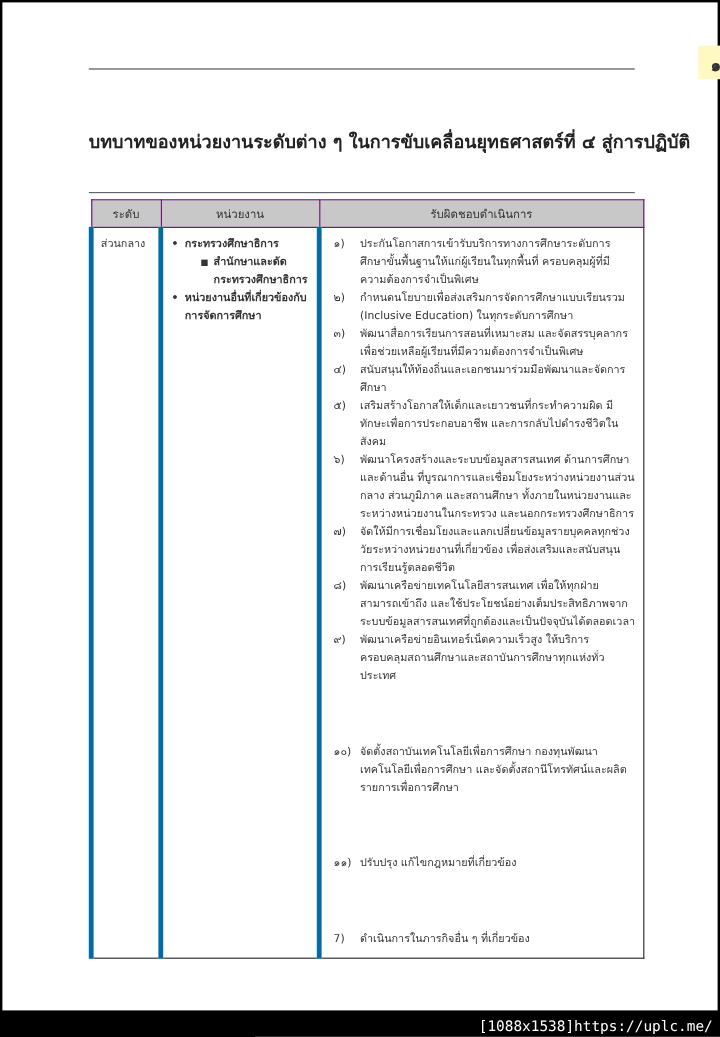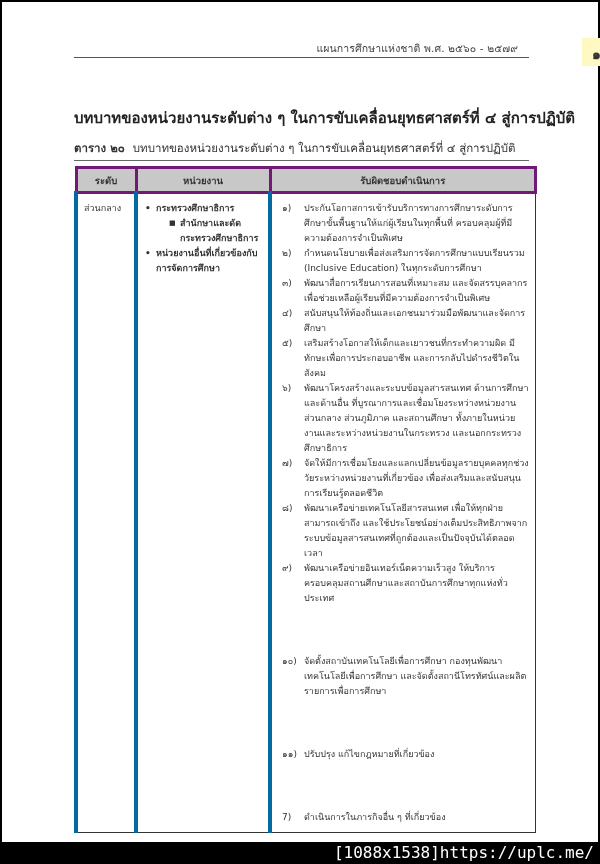--- a/index.html
+++ b/index.html
@@ -35,57 +35,53 @@
     }
     .table-caption .lbl { font-weight: bold; margin-right: 8px; }
     .caption-rule {
       position: absolute; left: 72px; top: 158px; width: 455px; border-top: 1px solid #666;
     }
     table.roles {
       position: absolute; left: 72px; top: 164px; width: 463px; height: 608px;
       border-collapse: collapse; font-size: 9px;
     }
     table.roles th {
-      background: #c8c8c8; border: 3px solid #701a75; height: 20px; font-weight: bold; color: #333; font-size: 9.5px;
+      background: #c8c8c8; border: 1px solid #701a75; height: 20px; font-weight: normal; color: #333; font-size: 9.5px;
     }
     table.roles td {
       border-left: 4px solid #0369a1; border-right: 1px solid #333; border-bottom: 1px solid #333;
       vertical-align: top; padding: 7px 6px; line-height: 15px; color: #333;
     }
     .col-level { width: 55px; }
     .col-unit { width: 129px; margin-left: 25px; }
     ul.units { list-style: none; margin: 0; padding: 0; font-weight: bold; }
     ul.units li { position: relative; padding-left: 12px; }
     ul.units li .bullet { position: absolute; left: 1px; top: 0; }
     ul.sub { list-style: none; margin: 0; padding: 0 0 0 12px; }
     ul.sub li .bullet { font-size: 7px; }
     ol.duties { list-style: none; margin: 0; padding: 0 0 0 4px; }
     ol.duties li { position: relative; padding-left: 22px; }
     ol.duties li .num { position: absolute; left: 0; top: 0; }
     ol.duties li.wide { padding-left: 22px; margin-top: 48px; }
     .watermark {
       position: absolute; right: 6px; bottom: 2px; color: #fff; font-family: "DejaVu Sans Mono", monospace;
-      font-size: 16px;
+      font-size: 12px;
     }
   </style>
 </head>
 <body>
 
 <div class="page">
-  <div class="header-text">แผนการศึกษาแห่งชาติ พ.ศ. ๒๕๖๐ - ๒๕๗๙</div>
   <div class="header-rule"></div>
   <div class="page-num-box">
     <span class="page-num">๑๖๕</span>
   </div>
 
   <div class="section-title">บทบาทของหน่วยงานระดับต่าง ๆ ในการขับเคลื่อนยุทธศาสตร์ที่ ๔ สู่การปฏิบัติ</div>
 
-  <div class="table-caption">
-    <span class="lbl">ตาราง ๒๐</span><span>บทบาทของหน่วยงานระดับต่าง ๆ ในการขับเคลื่อนยุทธศาสตร์ที่ ๔ สู่การปฏิบัติ</span>
-  </div>
   <div class="caption-rule"></div>
 
   <table class="roles">
     <thead>
       <tr>
         <th class="col-level">ระดับ</th>
         <th class="col-unit">หน่วยงาน</th>
         <th>รับผิดชอบดำเนินการ</th>
       </tr>
     </thead>

